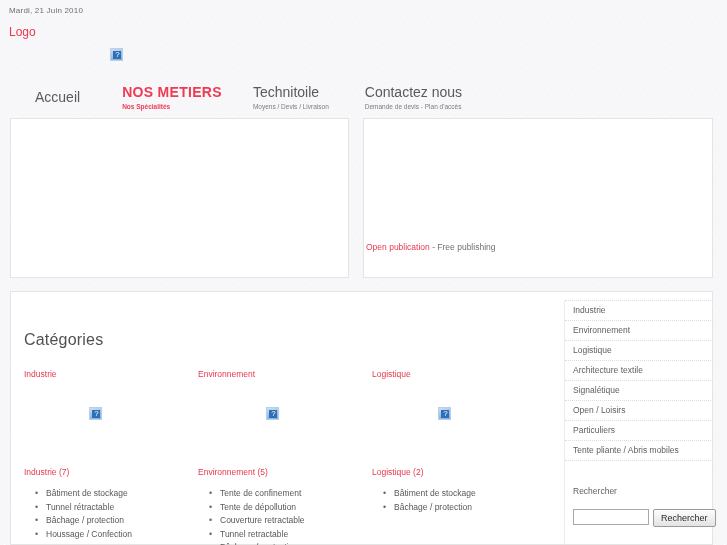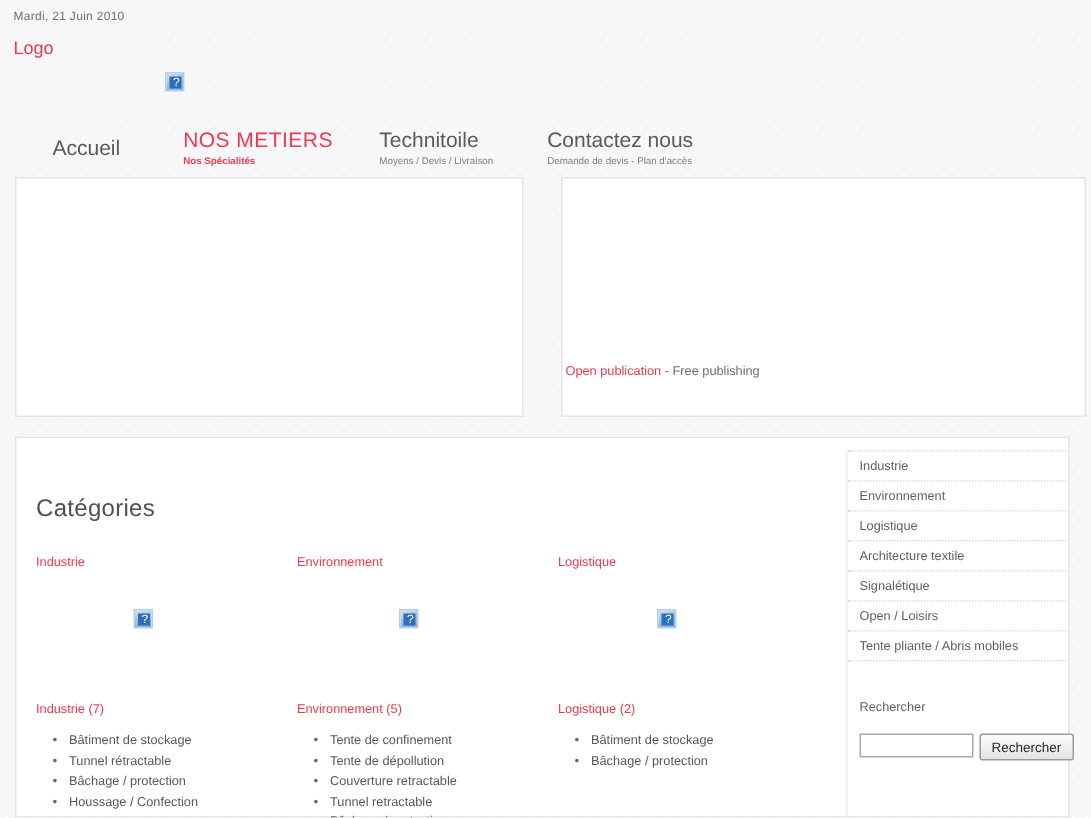--- a/index.html
+++ b/index.html
@@ -90,21 +90,21 @@
     padding-top: 2px;
   }
   .nav-item .nav-title {
     font-size: 14px;
     color: #5a5a5a;
     line-height: 17px;
     white-space: nowrap;
   }
   .nav-item.active .nav-title {
     color: #ef3b52;
-    font-weight: normal;
+    font-weight: bold;
     letter-spacing: 0.3px;
   }
   .nav-item .nav-sub {
     font-size: 6.5px;
     color: #7d7d7d;
     line-height: 10px;
     margin-top: 1px;
     white-space: nowrap;
   }
   .nav-item.active .nav-sub {
@@ -122,21 +122,21 @@
     box-sizing: border-box;
     position: absolute;
   }
   #panel-left {
     left: 10px;
     top: 118px;
     width: 339px;
     height: 160px;
   }
   #panel-right {
-    left: 374px;
+    left: 363px;
     top: 118px;
     width: 350px;
     height: 160px;
   }
   .publish-line {
     position: absolute;
     left: 2px;
     bottom: 24px;
     font-size: 8.5px;
     line-height: 12px;
@@ -397,20 +397,21 @@
   </div>
 
   <div class="side">
     <ul class="side-list">
       <li>Industrie</li>
       <li>Environnement</li>
       <li>Logistique</li>
       <li>Architecture textile</li>
       <li>Signalétique</li>
       <li>Open / Loisirs</li>
+      <li>Particuliers</li>
       <li>Tente pliante / Abris mobiles</li>
     </ul>
 
     <div class="search-label">Rechercher</div>
     <div class="search-row">
       <input class="search-input" type="text" placeholder="" style="">
       <button class="search-btn">Rechercher</button>
     </div>
   </div>
 

